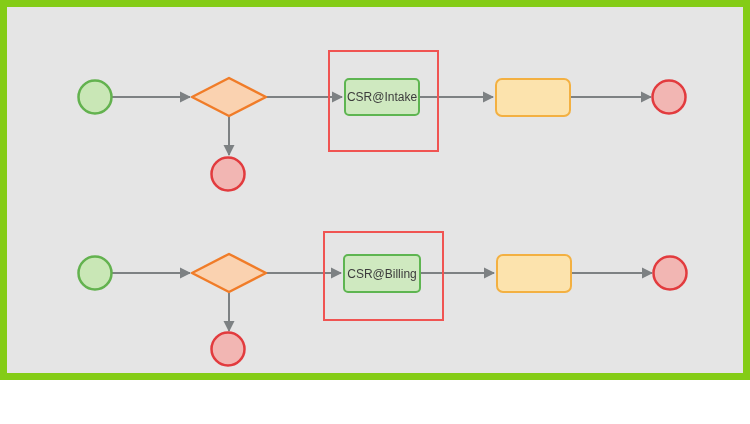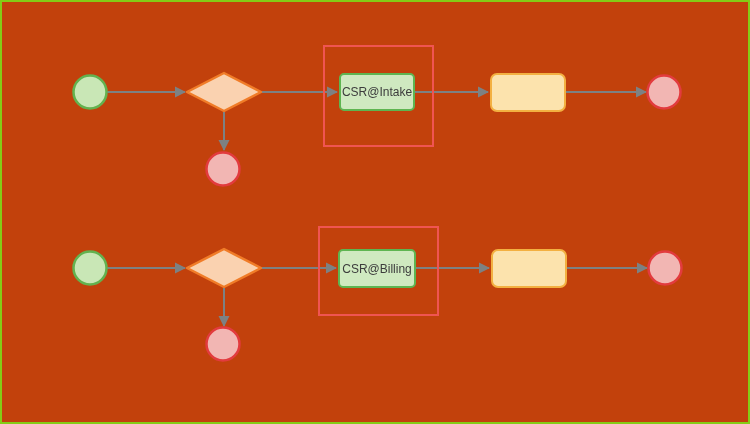--- a/index.html
+++ b/index.html
@@ -1,22 +1,22 @@
 <!DOCTYPE html>
 <html><head>
 <meta charset="utf-8">
 <style>
   html, body { margin: 0; padding: 0; background: #ffffff; }
   .screen {
     position: relative;
     width: 750px;
-    height: 424px;
+    height: 380px;
     box-sizing: border-box;
-    border: 2px solid #84cc16;
-    background: #c2410c;
+    border: 7px solid #84cc16;
+    background: #e5e5e5;
     overflow: hidden;
     font-family: "Liberation Sans", sans-serif;
   }
   svg { display: block; }
   .event   { stroke-width: 2.5; }
   .gateway { stroke-width: 2.5; stroke-linejoin: round; }
   .task    { stroke-width: 2; }
   .step    { stroke-width: 2; }
   .frame   { fill: none; stroke-width: 2; }
   .conn    { stroke-width: 2; fill: none; }

